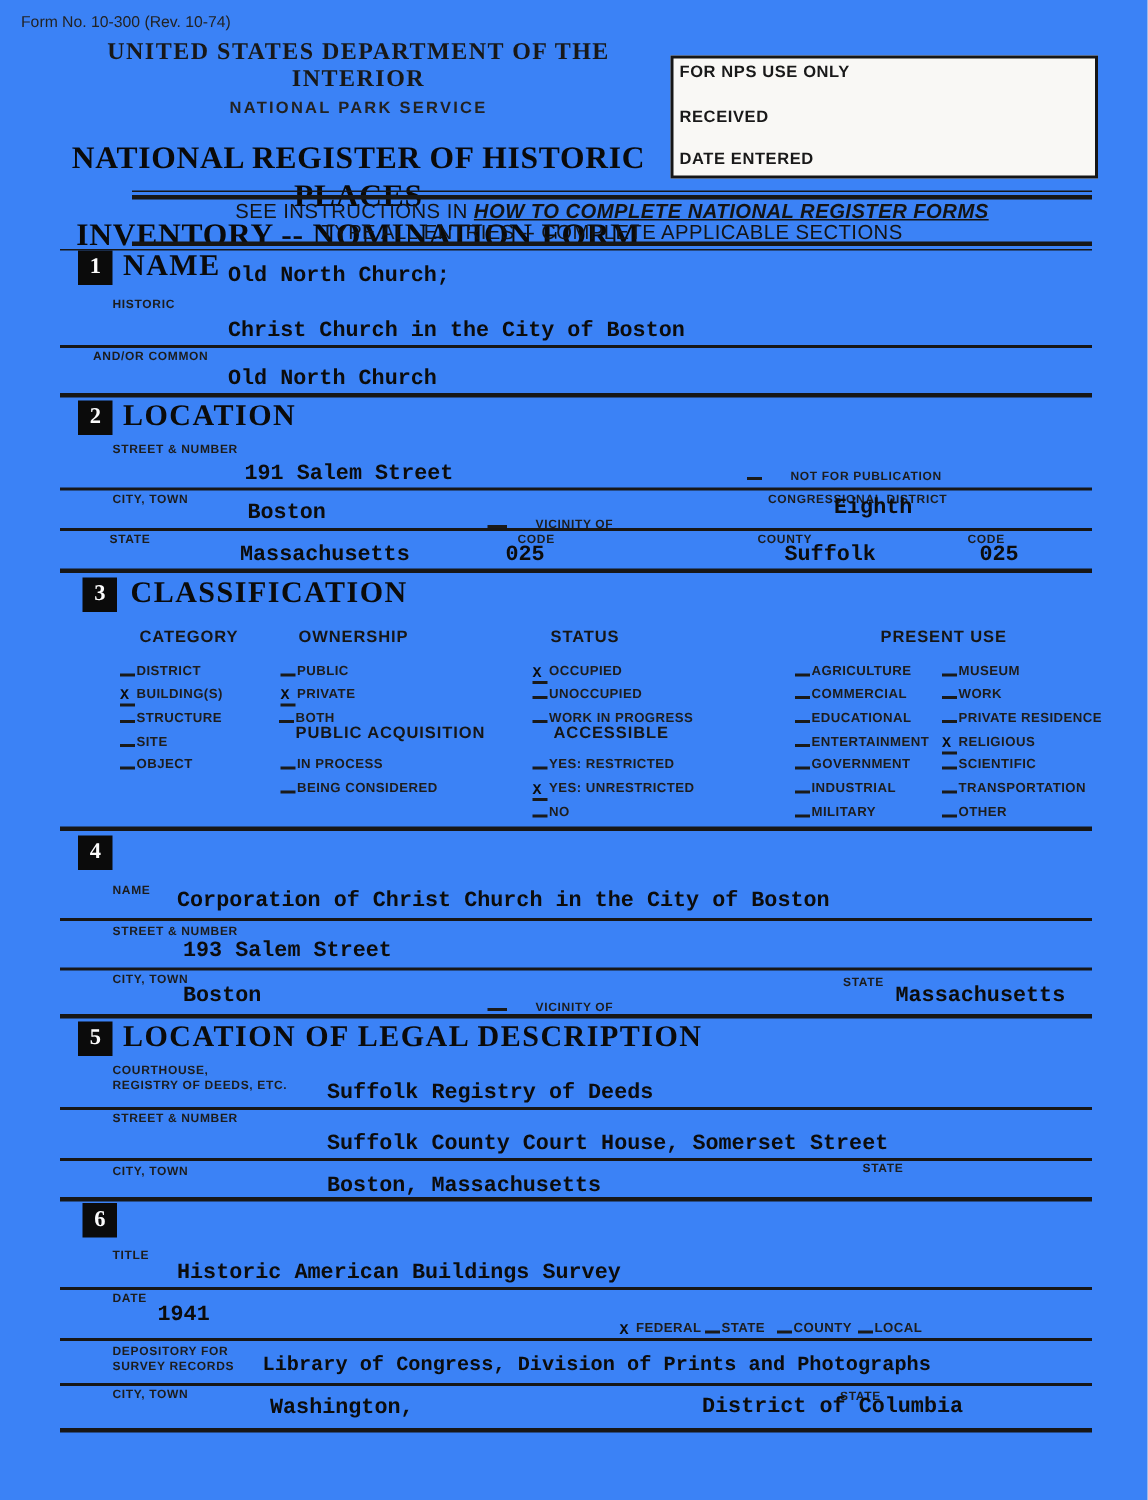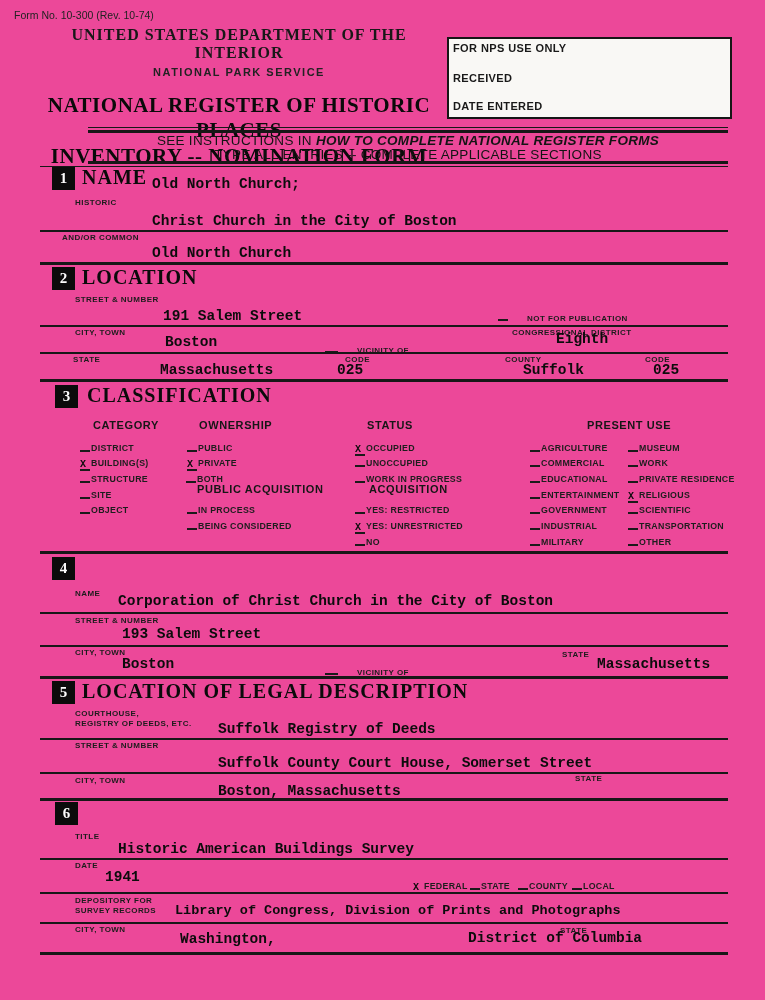--- a/index.html
+++ b/index.html
@@ -1,18 +1,18 @@
 <!DOCTYPE html>
 <html><head>
 <meta charset="utf-8">
 <style>
   html,body{margin:0;padding:0;background:#e8e6e1;}
   .page{
     position:relative;width:765px;height:1000px;margin:0 auto;
-    background:#ec4899;overflow:hidden;color:#121212;
+    background:#3b82f6;overflow:hidden;color:#121212;
     font-family:"Liberation Sans",sans-serif;
   }
   .rule{position:absolute;background:#171717;}
   
   .sl{position:absolute;font:700 8px "Liberation Sans",sans-serif;letter-spacing:.45px;color:#1c1c1c;white-space:nowrap;}
   
   .tv{position:absolute;font:700 14.5px "Liberation Mono",monospace;color:#0c0c0c;white-space:nowrap;}
   
   .sec-num{position:absolute;width:23px;height:23px;background:#0b0b0b;color:#fcfcfc;
     font:700 15px "Liberation Serif",serif;text-align:center;line-height:23px;}
@@ -22,21 +22,21 @@
   .formno{position:absolute;left:14px;top:9px;font:400 10.5px "Liberation Sans",sans-serif;color:#222;}
   .dept1{font:700 16px "Liberation Serif",serif;letter-spacing:1px;color:#181818;}
   .dept2{font:700 11px "Liberation Sans",sans-serif;letter-spacing:1.5px;margin-top:4px;color:#222;}
   .t1{font:700 21px "Liberation Serif",serif;letter-spacing:.5px;margin-top:15px;color:#0a0a0a;}
   .t2{font:700 21px "Liberation Serif",serif;letter-spacing:.5px;margin-top:1px;color:#0a0a0a;}
   .npsbox{position:absolute;left:447px;top:37px;width:281px;height:78px;border:2px solid #161616;background:#f9f8f5;}
   .npsbox .bl{position:absolute;left:4px;font:700 11px "Liberation Sans",sans-serif;letter-spacing:.4px;color:#191919;}
   
   .instr{position:absolute;left:88px;top:134px;width:640px;text-align:center;}
   .instr .l{font:400 13.5px "Liberation Sans",sans-serif;letter-spacing:.3px;color:#141414;line-height:13.5px;}
-  .instr em{font-style:italic;font-weight:700;}
+  .instr em{font-style:italic;font-weight:700;text-decoration:underline;}
   
   .ckh{position:absolute;font:700 11px "Liberation Sans",sans-serif;letter-spacing:.6px;color:#161616;white-space:nowrap;}
   .ck{position:absolute;white-space:nowrap;}
   .mk{display:inline-block;min-width:10px;height:9px;border-bottom:2px solid #1a1a1a;
      font:700 10px "Liberation Mono",monospace;line-height:9px;text-align:left;vertical-align:-1px;margin-right:1px;color:#0c0c0c;}
   .ckl{font:700 8.8px "Liberation Sans",sans-serif;letter-spacing:.3px;color:#1d1d1d;}
   .blank{display:inline-block;width:13px;height:8px;border-bottom:2px solid #1a1a1a;margin-right:3px;}
   .inlrow{position:absolute;white-space:nowrap;}
   .inlrow .lbl{font:700 8px "Liberation Sans",sans-serif;letter-spacing:.45px;color:#1c1c1c;padding-left:16px;}
 </style>
@@ -122,21 +122,21 @@
   <div class="ck" style="left:187px;top:437px"><span class="mk"></span><span class="ckl">PUBLIC</span></div>
   <div class="ck" style="left:187px;top:452px"><span class="mk">X</span><span class="ckl">PRIVATE</span></div>
   <div class="ck" style="left:186px;top:468px"><span class="mk"></span><span class="ckl">BOTH</span></div>
   <div class="ckh" style="left:197px;top:483px">PUBLIC ACQUISITION</div>
   <div class="ck" style="left:187px;top:499px"><span class="mk"></span><span class="ckl">IN PROCESS</span></div>
   <div class="ck" style="left:187px;top:515px"><span class="mk"></span><span class="ckl">BEING CONSIDERED</span></div>
 
   <div class="ck" style="left:355px;top:437px"><span class="mk">X</span><span class="ckl">OCCUPIED</span></div>
   <div class="ck" style="left:355px;top:452px"><span class="mk"></span><span class="ckl">UNOCCUPIED</span></div>
   <div class="ck" style="left:355px;top:468px"><span class="mk"></span><span class="ckl">WORK IN PROGRESS</span></div>
-  <div class="ckh" style="left:369px;top:483px">ACQUISITION</div>
+  <div class="ckh" style="left:369px;top:483px">ACCESSIBLE</div>
   <div class="ck" style="left:355px;top:499px"><span class="mk"></span><span class="ckl">YES: RESTRICTED</span></div>
   <div class="ck" style="left:355px;top:515px"><span class="mk">X</span><span class="ckl">YES: UNRESTRICTED</span></div>
   <div class="ck" style="left:355px;top:531px"><span class="mk"></span><span class="ckl">NO</span></div>
 
   <div class="ck" style="left:530px;top:437px"><span class="mk"></span><span class="ckl">AGRICULTURE</span></div>
   <div class="ck" style="left:530px;top:452px"><span class="mk"></span><span class="ckl">COMMERCIAL</span></div>
   <div class="ck" style="left:530px;top:468px"><span class="mk"></span><span class="ckl">EDUCATIONAL</span></div>
   <div class="ck" style="left:530px;top:484px"><span class="mk"></span><span class="ckl">ENTERTAINMENT</span></div>
   <div class="ck" style="left:530px;top:499px"><span class="mk"></span><span class="ckl">GOVERNMENT</span></div>
   <div class="ck" style="left:530px;top:515px"><span class="mk"></span><span class="ckl">INDUSTRIAL</span></div>

